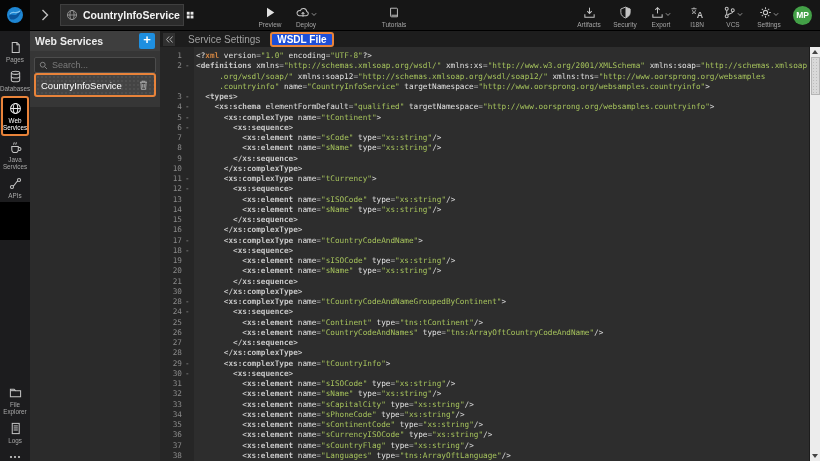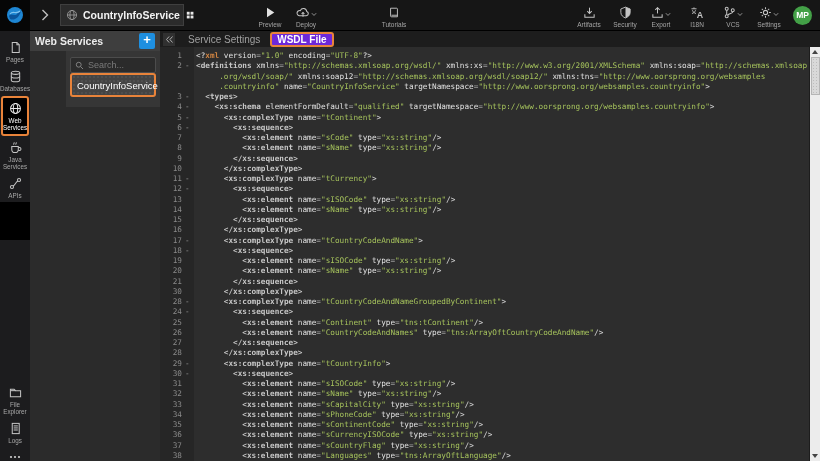--- a/index.html
+++ b/index.html
@@ -39,37 +39,37 @@
   .sb-spacer { height:38px; background:#000; }
   .sb-bottom { margin-top:auto; display:flex; flex-direction:column; padding-bottom:3px; }
   .sb-dots { display:flex; justify-content:center; padding:5px 0 2px; }
 
   
   .panel { width:130px; flex:0 0 130px; background:#2b2b2b; display:flex; flex-direction:column; }
   .panel-header { height:20px; background:#3e3e3e; display:flex; align-items:center; padding:0 5px; }
   .panel-header .ptitle { color:#ececec; font-size:10.5px; font-weight:bold; }
   .plus-btn { margin-left:auto; width:16px; height:16px; background:#1e8fe0; border-radius:2px; color:#fff; font-size:13px;
     line-height:14px; text-align:center; cursor:pointer; font-weight:bold; }
-  .panel-top { background:#363636; padding:6px 4px 10px;margin-left:36px; }
+  .panel-top { background:#363636; padding:6px 4px 10px; }
   .search-box { height:16px; background:#2b2b2b; border:1px solid #4c4c4c; border-radius:2px; display:flex; align-items:center; padding:0 4px; }
   .search-box input { background:transparent; border:none; outline:none; color:#bbb; font-size:9px; width:100%; margin-left:4px;
     font-family:"Liberation Sans",sans-serif; }
   .search-box input::placeholder { color:#7a7a7a; }
   .section-label { color:#8f8f8f; font-size:8.5px; letter-spacing:0.5px; padding:10px 4px 6px; }
   .service-item { height:24px; background:#444; border:2px solid #e8833a; border-radius:3px; display:flex; align-items:center; padding:0 5px;
     background-image:radial-gradient(#4e4e4e 1px, transparent 1px); background-size:4px 4px; cursor:pointer; }
   .service-item .sname { color:#fff; font-size:9.5px; white-space:nowrap; }
   .service-item .trash { margin-left:auto; display:flex; cursor:pointer; }
 
   
   .main { flex:1; display:flex; flex-direction:column; background:#1d1d1d; min-width:0; }
   .tabbar { height:16px; display:flex; align-items:center; }
   .collapse-btn { width:12px; height:13px; background:#303030; display:flex; align-items:center; justify-content:center; margin-left:3px; cursor:pointer; }
   .tab { font-size:10px; color:#a0a0a0; margin-left:13px; cursor:pointer; white-space:nowrap; }
-  .tab.active { color:#fff; font-weight:bold; border:2px solid #e8833a; border-radius:3px; background:#6d28d9; padding:0 5px; margin-left:10px; }
+  .tab.active { color:#fff; font-weight:bold; border:2px solid #e8833a; border-radius:3px; background:#1d4ed8; padding:0 5px; margin-left:10px; }
 
   .editor { flex:1; display:flex; min-height:0; }
   .code { flex:1; overflow:hidden; padding-top:4px; min-width:0;
     background:linear-gradient(90deg,#262626 0,#262626 34px,#2d2d2d 34px); }
   .crow { display:flex; height:10.25px; line-height:10.25px; white-space:pre;
     font-family:"DejaVu Sans Mono", monospace; font-size:7.7px; overflow:hidden; }
   .gut { flex:0 0 34px; display:flex; }
   .ln { flex:1; text-align:right; color:#8a8a8a; padding-right:2px; }
   .fold { width:10px; color:#9a9a9a; padding-left:1px; }
   .ctext { padding-left:2px; }

